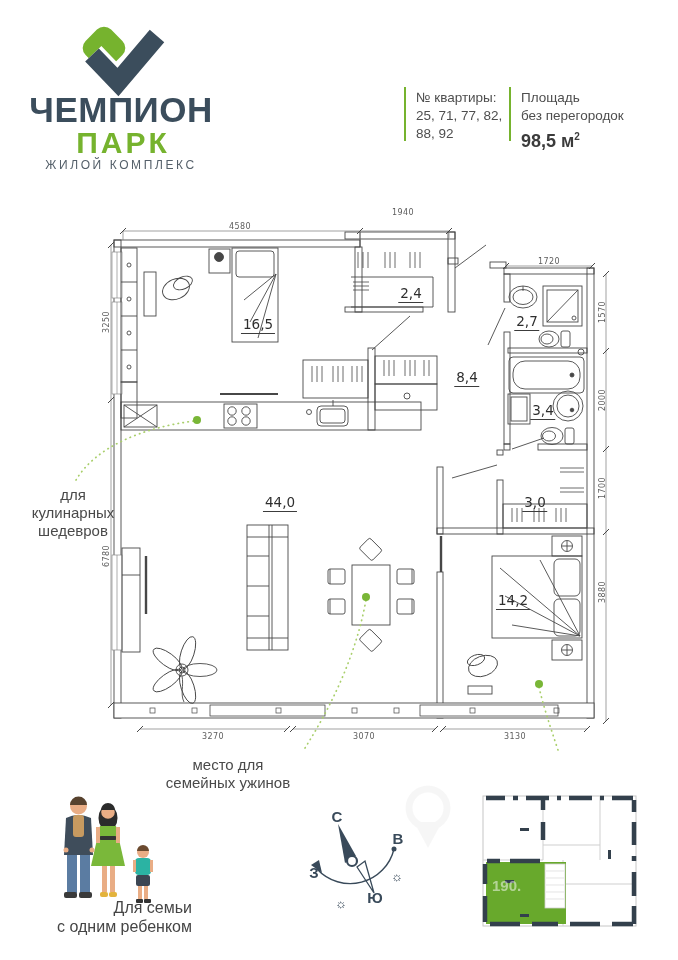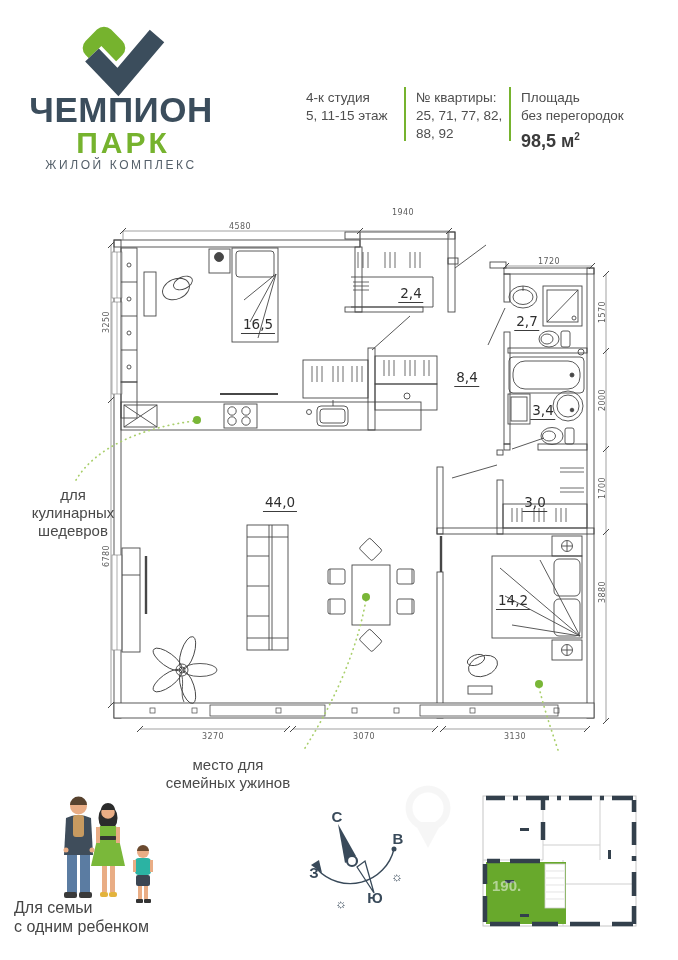--- a/index.html
+++ b/index.html
@@ -14,21 +14,21 @@
           border-bottom:1.2px solid #3c3c3c; padding:0 2px 1px; }
   .ann  { font-size:15px; line-height:18px; color:#4a4a4a; text-align:center; position:absolute; }
   .cletter { font-size:15px; font-weight:700; color:#394a5a; }
   .logo-name { font-size:35px; font-weight:700; color:#3b4d5c; letter-spacing:.5px; }
   .logo-park { font-size:30px; font-weight:700; color:#76b32e; letter-spacing:3px; }
   .logo-tag  { font-size:12px; color:#55606a; letter-spacing:2.6px; }
   .spec { font-size:13.5px; line-height:18px; color:#4e4e4e; position:absolute; }
   .spec-div { position:absolute; width:2px; height:54px; background:#76b32e; }
   .area-big { font-size:18px; font-weight:700; color:#3b3b3b; margin-top:3px; }
   .area-big sup { font-size:10px; }
-  .caption { font-size:16px; line-height:19px; color:#454545; text-align:left; position:absolute; }
+  .caption { font-size:16px; line-height:19px; color:#454545; text-align:right; position:absolute; }
 </style>
 </head>
 <body>
 
 <div class="page">
 
 <svg class="layer" width="678" height="960" viewBox="0 0 678 960">
 
   <g opacity="0.45">
     <circle cx="428" cy="808" r="19" fill="none" stroke="#ededed" stroke-width="7"></circle>
@@ -411,24 +411,20 @@
     <rect x="144" y="886" width="4" height="13" fill="#e9ad85"></rect>
     <rect x="136" y="899" width="7" height="4" rx="1" fill="#333333"></rect>
     <rect x="144" y="899" width="7" height="4" rx="1" fill="#333333"></rect>
   </g>
 </svg>
 
 <div class="abs ctr logo-name" style="left:121px; top:110px;">ЧЕМПИОН</div>
 <div class="abs ctr logo-park" style="left:123px; top:143px;">ПАРК</div>
 <div class="abs ctr logo-tag" style="left:121px; top:165px;">ЖИЛОЙ КОМПЛЕКС</div>
 
-<div class="spec" style="left:306px; top:89px;">
-  <div>4-к студия</div>
-  <div>5, 11-15 этаж</div>
-</div>
 <div class="spec-div" style="left:404px; top:87px;"></div>
 <div class="spec" style="left:416px; top:89px;">
   <div>№ квартиры:</div>
   <div>25, 71, 77, 82,</div>
   <div>88, 92</div>
 </div>
 <div class="spec-div" style="left:509px; top:87px;"></div>
 <div class="spec" style="left:521px; top:89px;">
   <div>Площадь</div>
   <div>без перегородок</div>

